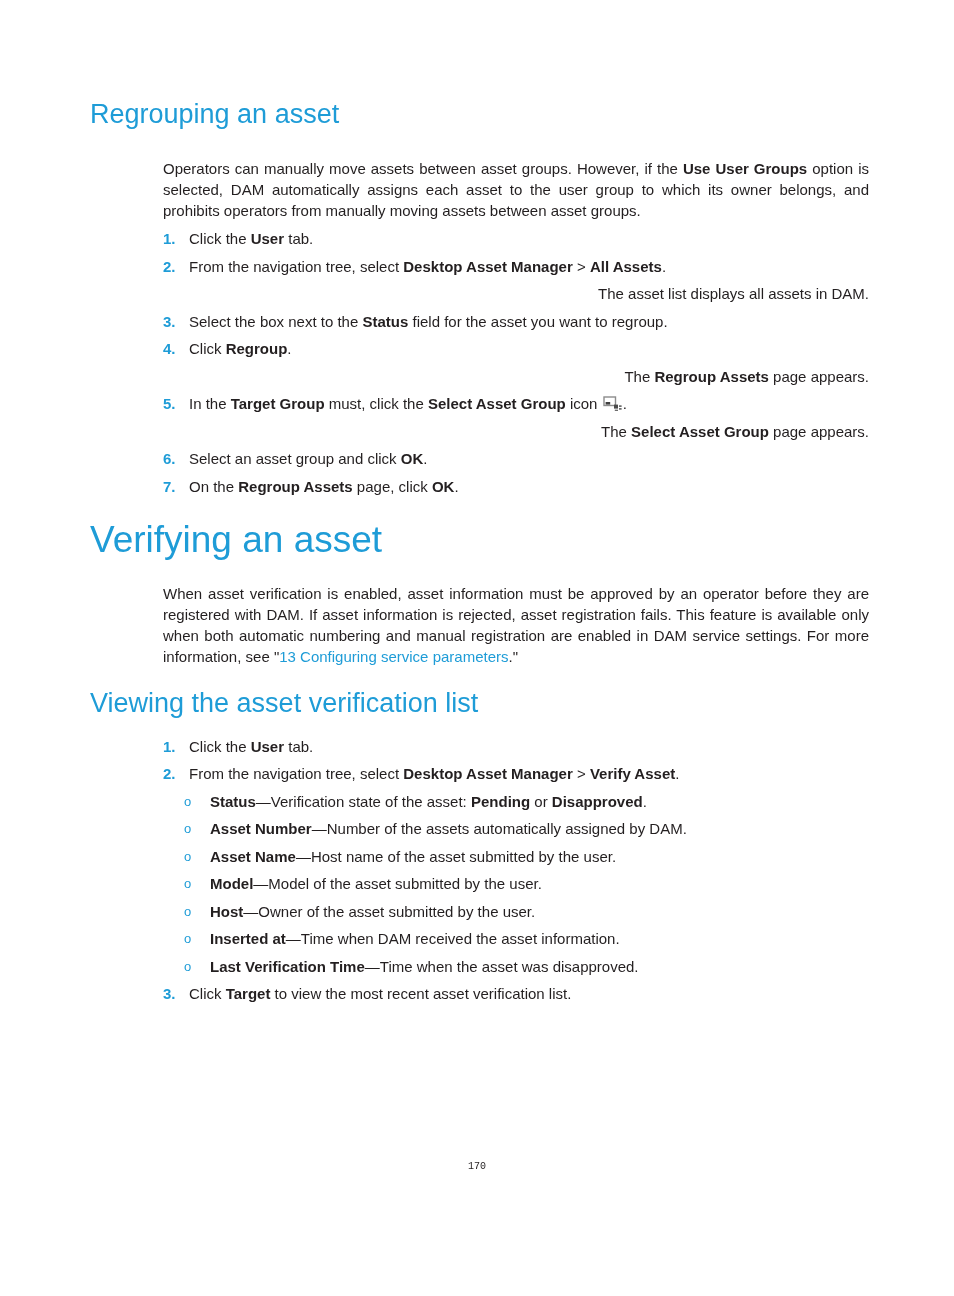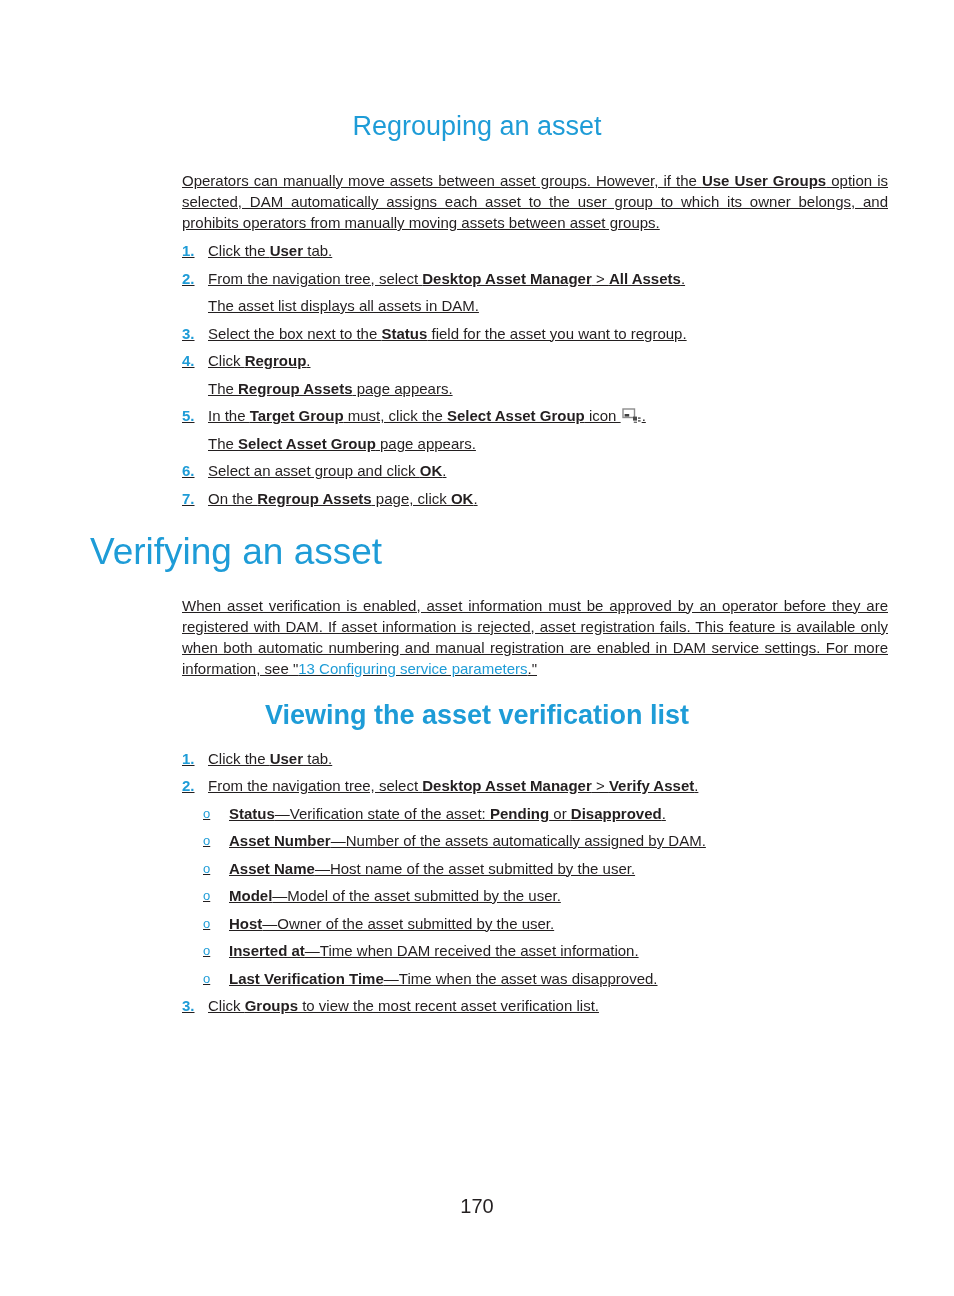--- a/index.html
+++ b/index.html
@@ -7,40 +7,40 @@
     --text:#231f20;
   }
   *{box-sizing:border-box;}
   html,body{margin:0;padding:0;background:#ffffff;}
   body{
     width:954px;height:1296px;position:relative;overflow:hidden;
     font-family:"Liberation Sans",sans-serif;
     font-size:15px;line-height:21px;color:var(--text);
   }
   .doc{padding:97px 90px 0 90px;}
-  .h2{font-size:27px;line-height:34px;font-weight:400;color:var(--accent);margin:12px;letter-spacing:0;text-align:center;}
-  .h2.later{margin-top:19px;font-weight:bold;}
+  .h2{font-size:27px;line-height:34px;font-weight:400;color:var(--accent);margin:0;letter-spacing:0;}
+  .h2.later{margin-top:19px;}
   .h1{font-size:37px;line-height:46px;font-weight:400;color:var(--accent);margin:20px 0 0 0;}
-  .indent{margin-left:92px;width:706px;text-decoration:underline;}
+  .indent{margin-left:73px;width:706px;}
   .para{margin:27px 0 0 0;}
   .justify{text-align:justify;}
   .lead{margin-top:12px;}
   .steps{list-style:none;margin:7px 0 0 0;padding:0;}
   .steps.mt{margin-top:16px;}
   .step{margin:0;padding:0;}
   .step-line{display:flex;margin-top:6.5px;}
   .num{width:26px;flex:none;font-weight:bold;color:var(--accent);}
   .stext{flex:1;}
-  .sub{margin-left:26px;margin-top:6.5px;}
+  .sub{margin-left:26px;margin-top:6.5px;text-align:right;}
   .bullet{display:flex;margin-left:21px;margin-top:6.5px;}
   .bmark{width:26px;flex:none;color:var(--accent);font-size:13px;}
   .b{font-weight:bold;}
   .a{color:var(--accent);cursor:pointer;text-decoration:none;}
   .inline-icon{display:inline-block;vertical-align:-3px;margin:0 1px;line-height:0;}
-  .page-num{position:absolute;top:1196px;left:0;right:0;text-align:center;font-size:20px;color:var(--text);}
+  .page-num{position:absolute;top:1156px;left:0;right:0;text-align:center;font-size:10px;color:var(--text);font-family:Liberation Mono, monospace;}
 </style>
 </head>
 <body>
 
 <div class="doc">
 
   <section>
     <h2 class="h2 first">Regrouping an asset</h2>
     <div class="indent">
       <p class="para justify"><span>Operators can manually move assets between asset groups. However, if the </span><span class="b">Use User Groups</span><span> option is selected, DAM automatically assigns each asset to the user group to which its owner belongs, and prohibits operators from manually moving assets between asset groups.</span></p>
@@ -152,21 +152,21 @@
             </div>
             <div class="bullet">
               <span class="bmark">o</span>
               <span class="stext"><span class="b">Last Verification Time</span><span>—Time when the asset was disapproved.</span></span>
             </div>
           </div>
         </li>
         <li class="step">
           <div class="step-line">
             <span class="num">3.</span>
-            <span class="stext"><span>Click </span><span class="b">Groups</span><span> to view the most recent asset verification list.</span></span>
+            <span class="stext"><span>Click </span><span class="b">Target</span><span> to view the most recent asset verification list.</span></span>
           </div>
         </li>
       </ol>
     </div>
   </section>
 
 </div>
 
 <div class="page-num">170</div>
 

